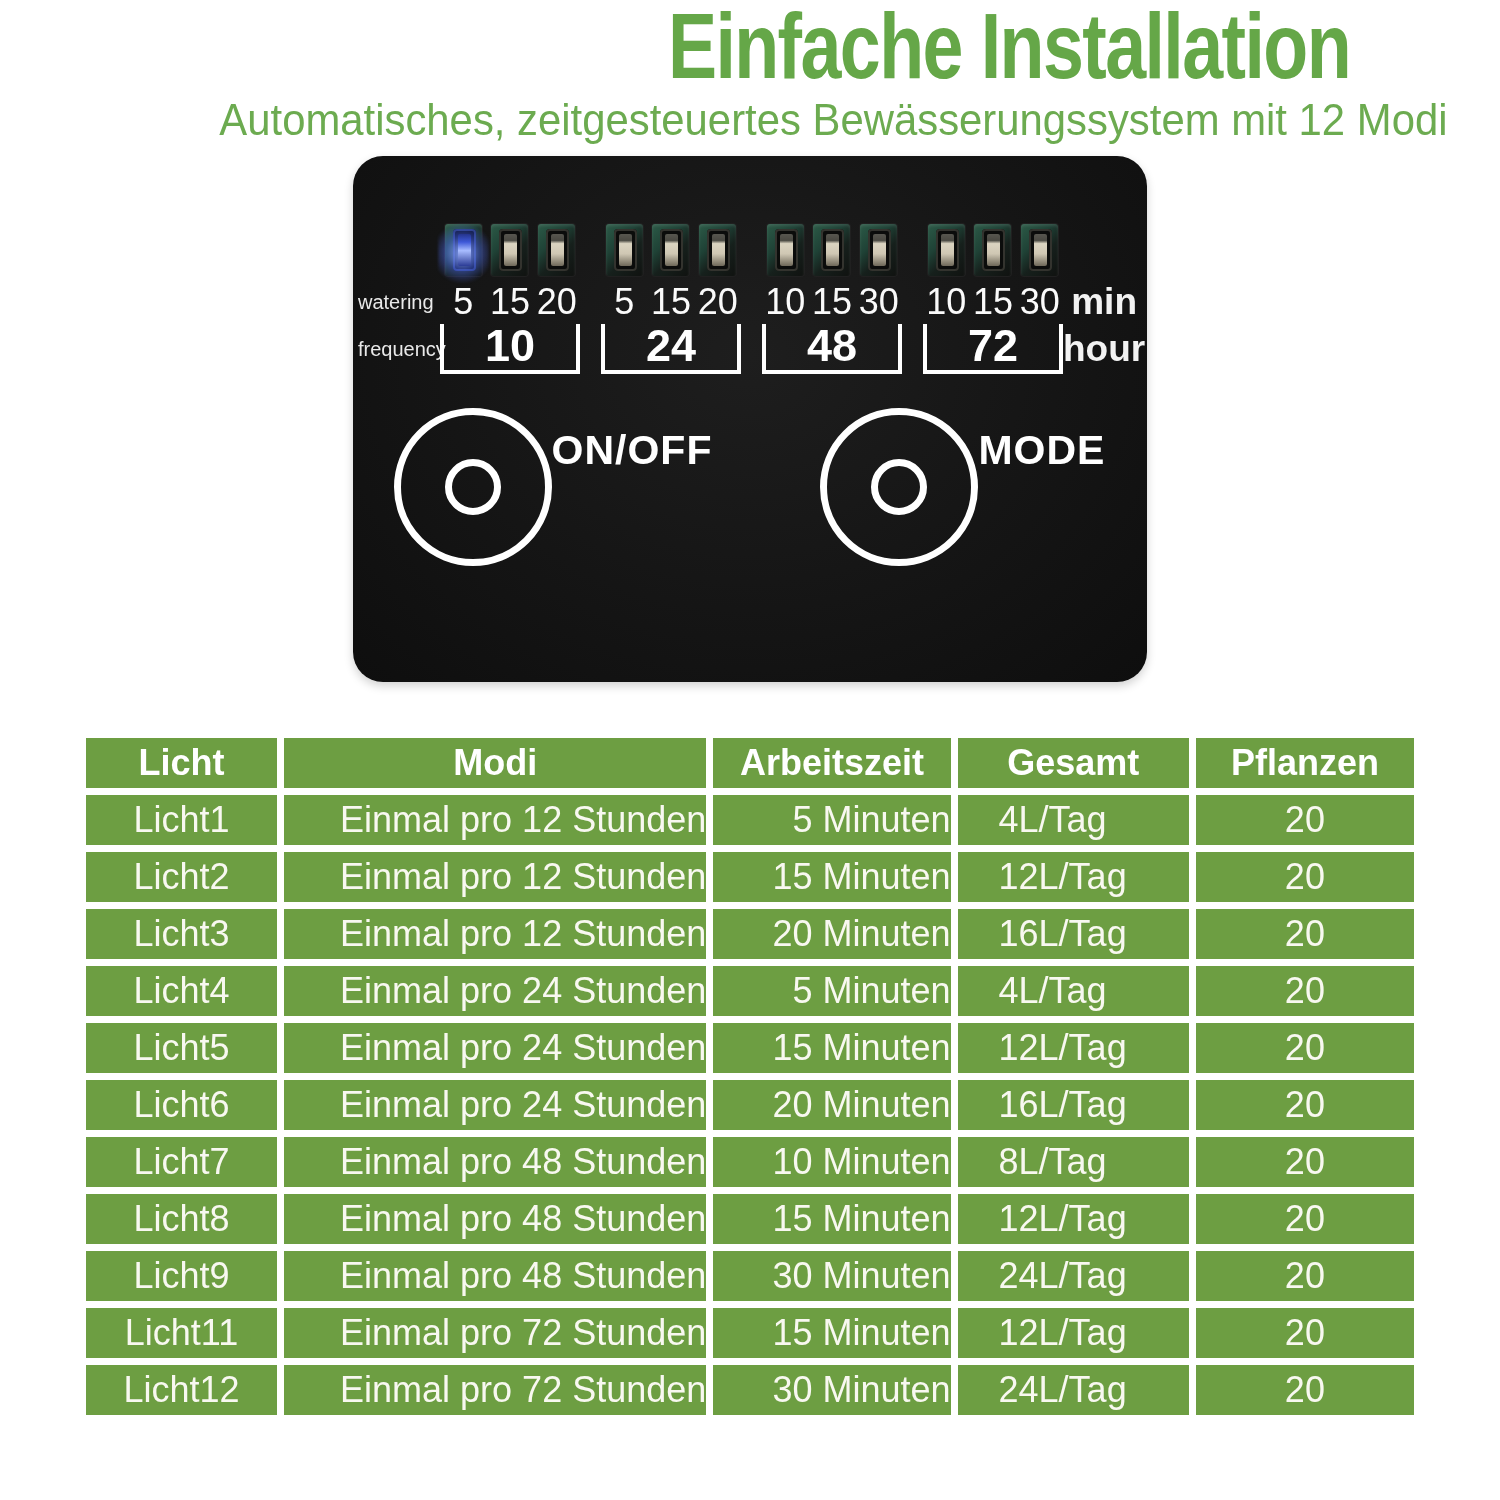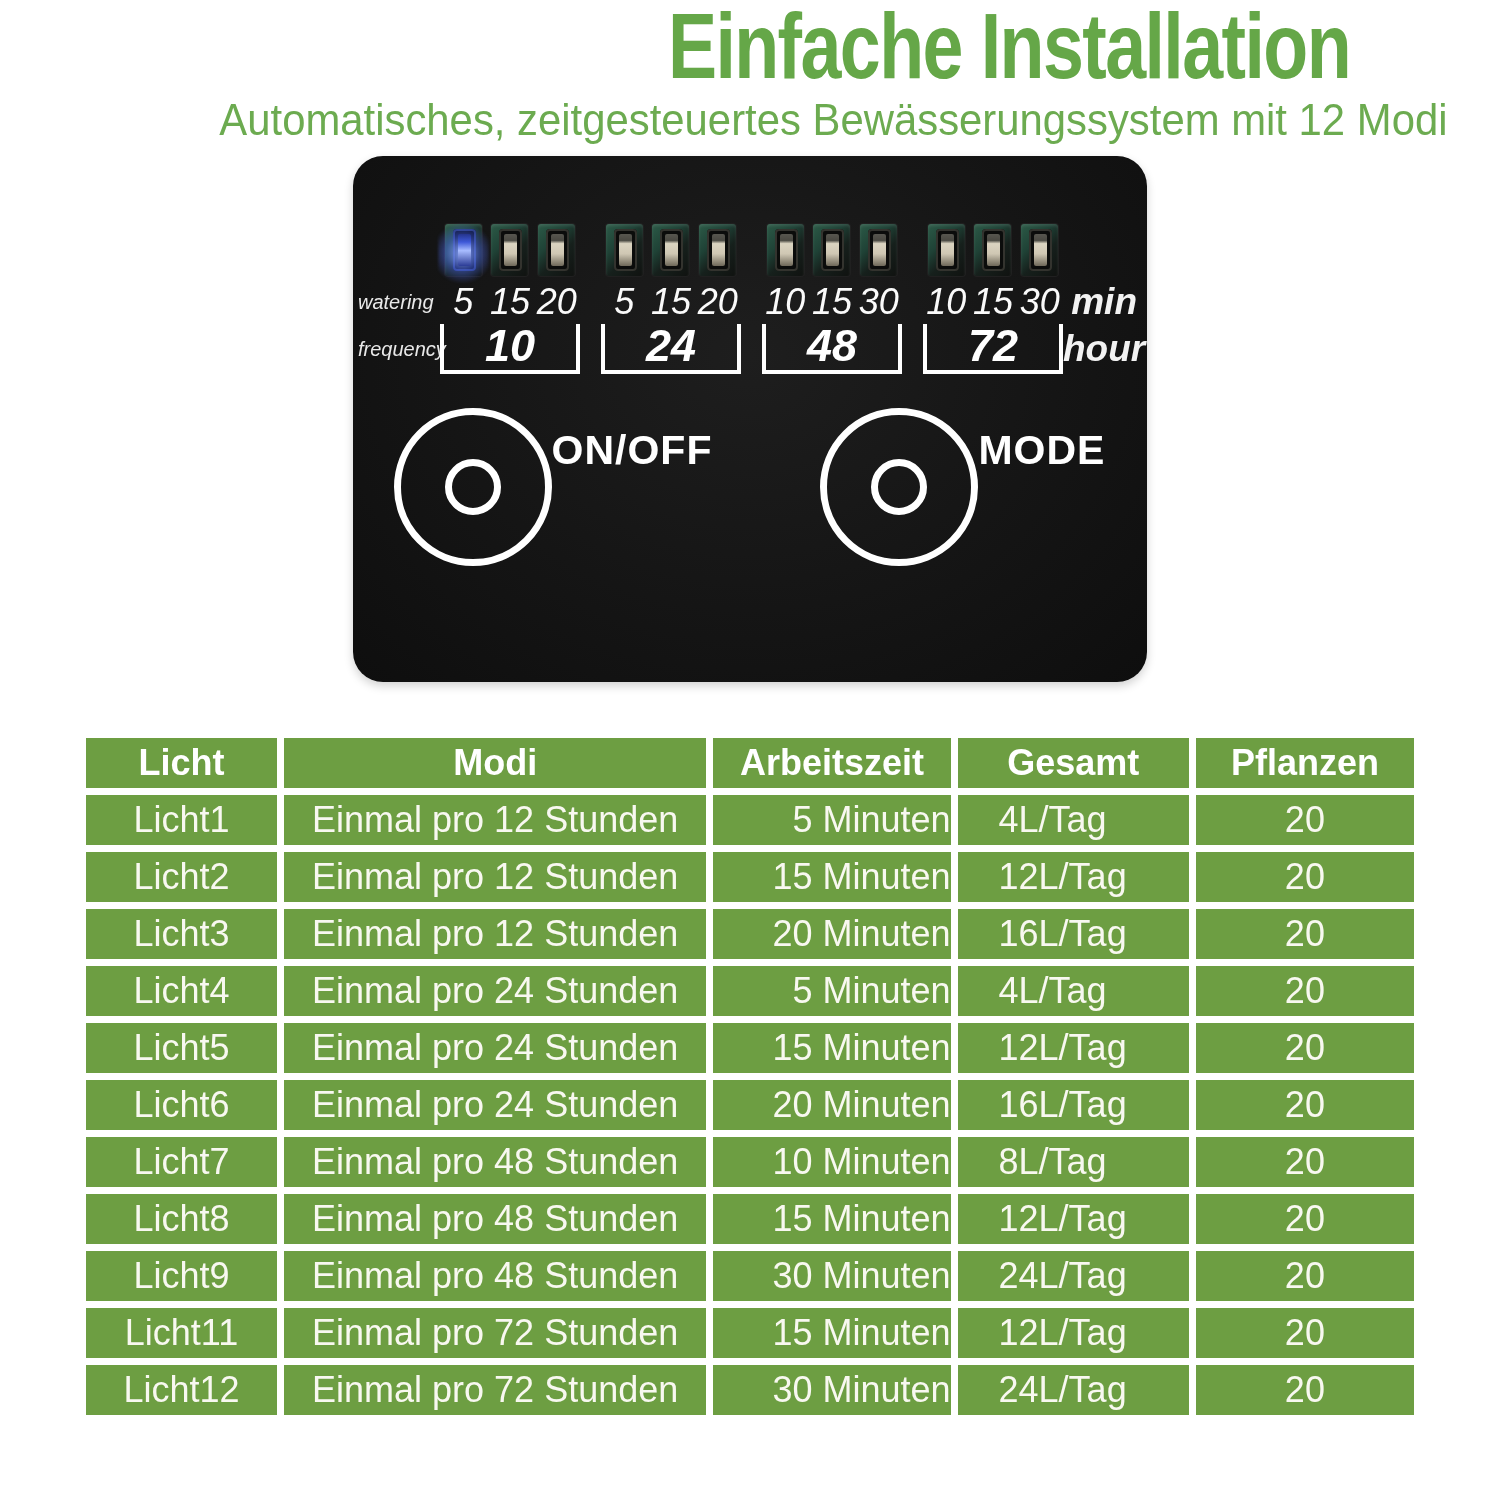--- a/index.html
+++ b/index.html
@@ -19,21 +19,21 @@
   }
 
   
   .panel {
     width:794px; height:526px; margin:12px auto 0 auto;
     background:radial-gradient(ellipse at 50% 38%, #1e1e1e 0%, #151515 55%, #0e0e0e 100%);
     border-radius:30px; position:relative; color:#f2f2f2;
     box-shadow:0 4px 10px rgba(0,0,0,0.18);
     padding:68px 6px 0 5px;
   }
-  .settings { display:flex; align-items:flex-end;font-style:italic; }
+  .settings { display:flex; align-items:flex-end; }
   .labels-col { width:82px; flex:none; }
   .units-col  { flex:1; text-align:center; }
   .spacer-sw { height:56px; }
   .side-label { height:44px; display:flex; align-items:center; font-size:20px; color:#e9e9e9; }
   .side-label.freq { height:50px; }
   .unit-min  { height:44px; display:flex; align-items:center; justify-content:center;
                font-size:37px; font-weight:bold; }
   .unit-hour { height:50px; display:flex; align-items:center; justify-content:center;
                font-size:37px; font-weight:bold; }
   .groups { display:flex; gap:21px; flex:none; }
@@ -80,21 +80,21 @@
                 border-spacing:7px; table-layout:fixed; }
   .spec-table th, .spec-table td { background:#6d9e42; color:#f8f8f0; height:50px;
     font-size:36px; font-weight:400; text-align:center; vertical-align:middle;
     white-space:nowrap; overflow:hidden; }
   .spec-table th { font-weight:bold; color:#ffffff; }
   .col-0 { width:190px;margin-top:8px; }
   .col-1 { width:420px; }
   .col-2 { width:236px; }
   .col-3 { width:230px; }
   .col-4 { width:217px; }
-  td.col-1 { text-align:center; }
+  td.col-1 { text-align:right; }
   td.col-2 { text-align:right; padding-left:16px; }
   td.col-3 { text-align:left; padding-left:41px; }
 </style>
 </head>
 <body>
 
 <div class="header">
   <div class="title">Einfache Installation</div>
   <div class="subtitle">Automatisches, zeitgesteuertes Bewässerungssystem mit 12 Modi</div>
 </div>

